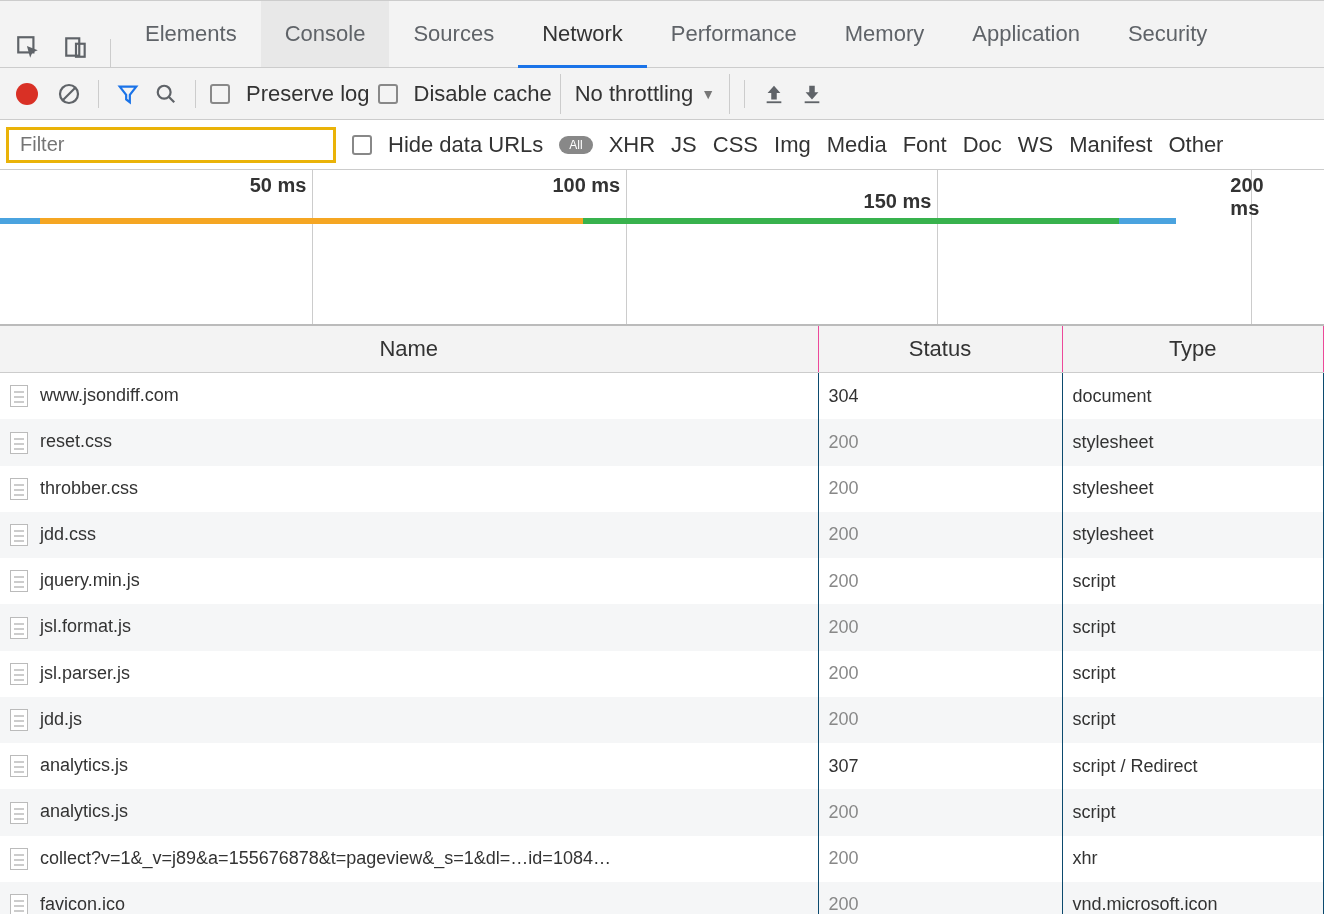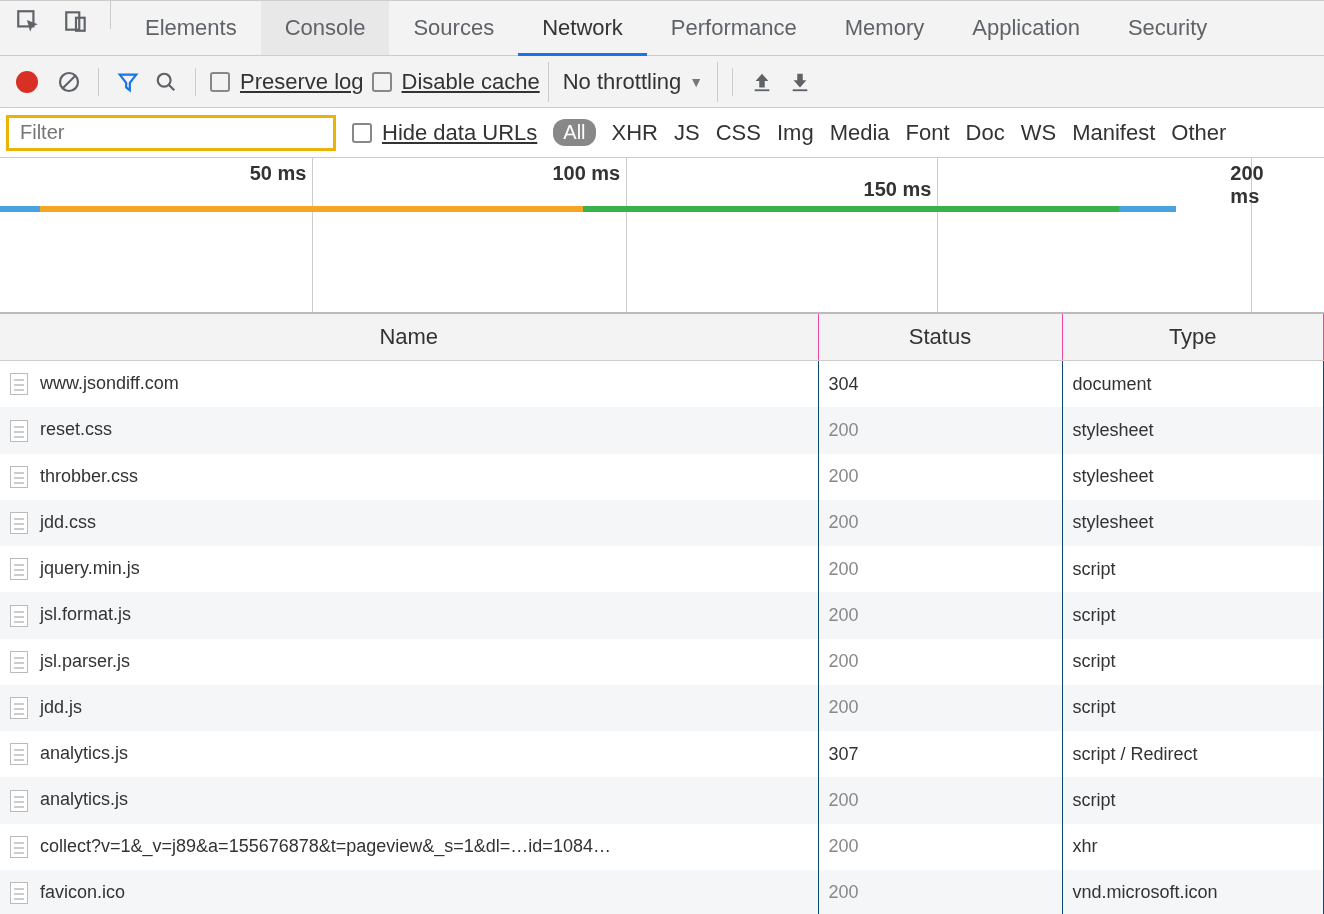--- a/index.html
+++ b/index.html
@@ -9,22 +9,22 @@
   color: #333;
   background: #fff;
   width: 1324px;
   height: 914px;
   overflow: hidden;
 }
 
 
 .top-bar {
   display: flex;
-  align-items: flex-start;
-  height: 56px;
+  align-items: flex-end;
+  height: 68px;
   background: #f3f3f3;
   border-top: 1px solid #ccc;
   border-bottom: 1px solid #ccc;
 }
 .top-bar .icon-btn {
   width: 40px;
   height: 40px;
   display: flex;
   align-items: center;
   justify-content: center;
@@ -88,24 +88,23 @@
   margin: 0 8px;
 }
 .tb-icon {
   width: 30px; height: 30px;
   display: flex; align-items: center; justify-content: center;
   color: #5f6368;
 }
 .tb-icon.blue { color: #1a73e8; }
 
 .checkbox-group {
-  display: flex; align-items: center; gap: 10px;
+  display: flex; align-items: center; gap: 16px;
   color: #333;
   font-size: 22px;
-  text-decoration: underline;
 }
 .checkbox-box {
   width: 20px; height: 20px;
   border: 2px solid #888;
   border-radius: 3px;
 }
 .throttle {
   display: flex; align-items: center; gap: 8px;
   padding: 0 14px;
   border-left: 1px solid #ccc;
@@ -133,21 +132,21 @@
   border: 3px solid #eab308;
   padding: 0 11px;
   font-size: 20px;
   color: #888;
 }
 .pill {
   background: #888;
   color: #fff;
   padding: 2px 10px;
   border-radius: 12px;
-  font-size: 20px;
+  font-size: 12px;
 }
 .filter-link { color: #333; cursor: pointer; }
 
 
 .timeline {
   position: relative;
   height: 156px;
   border-bottom: 2px solid #bbb;
   background: #fff;
 }

